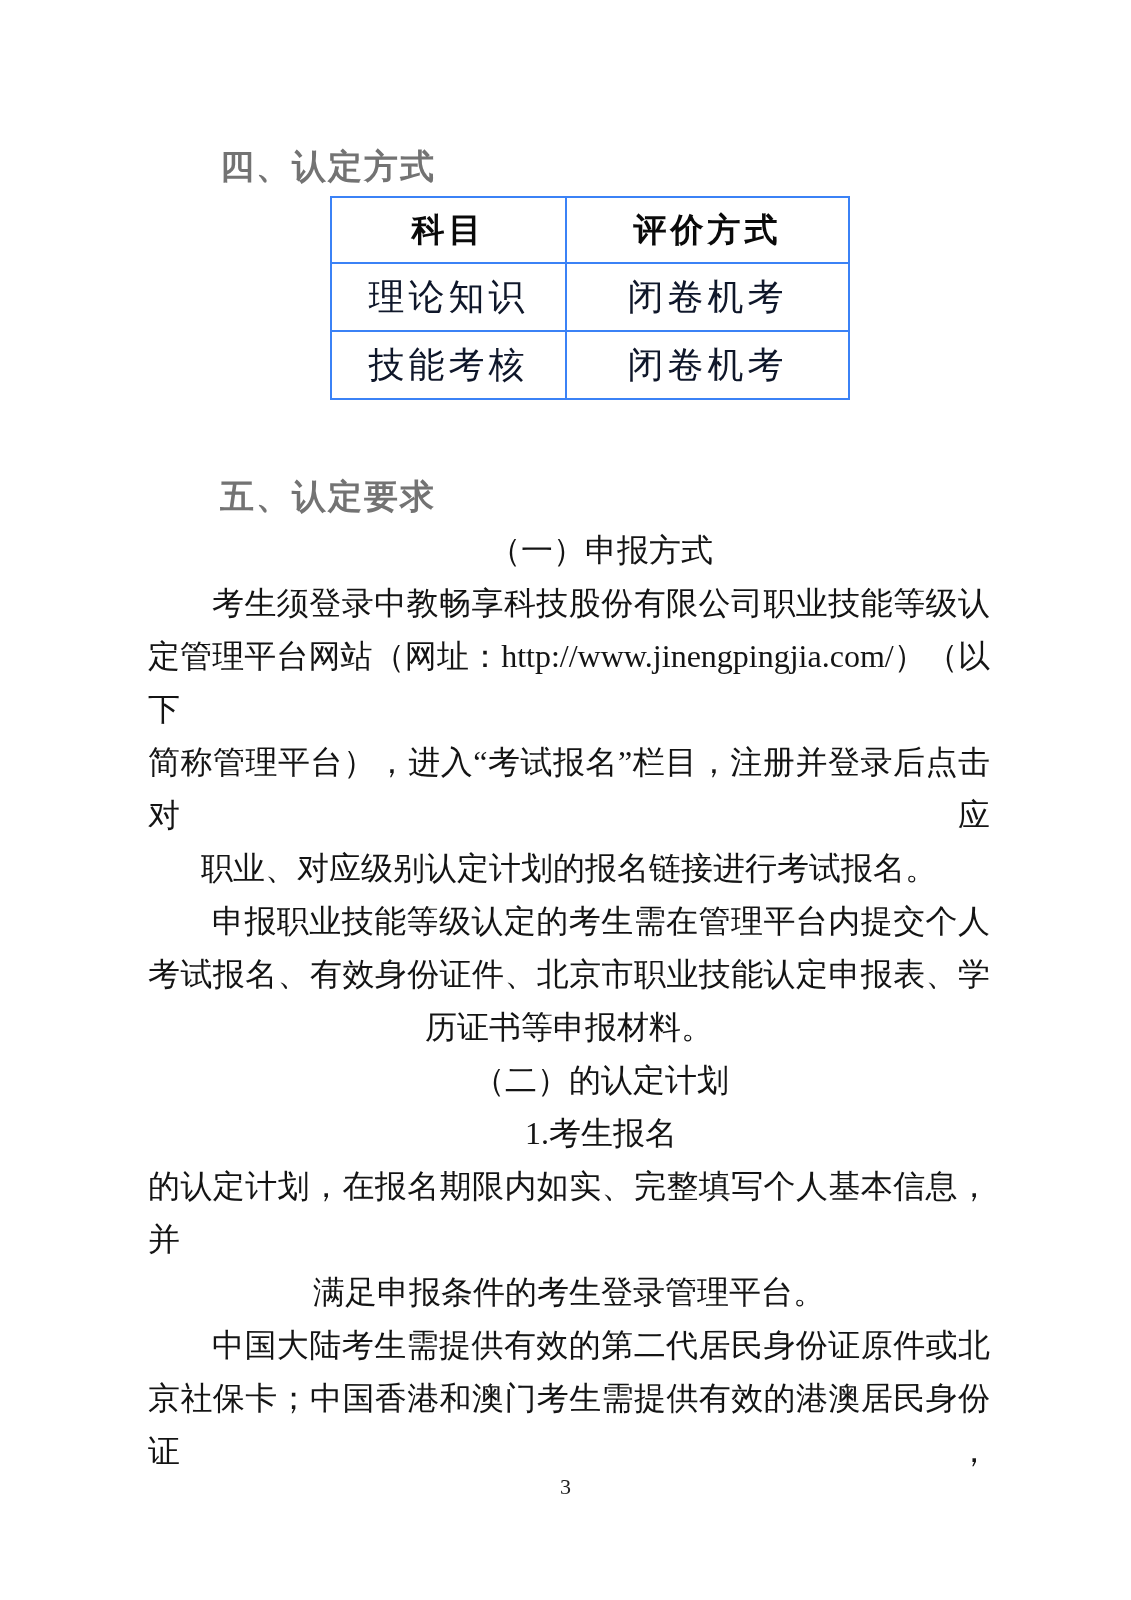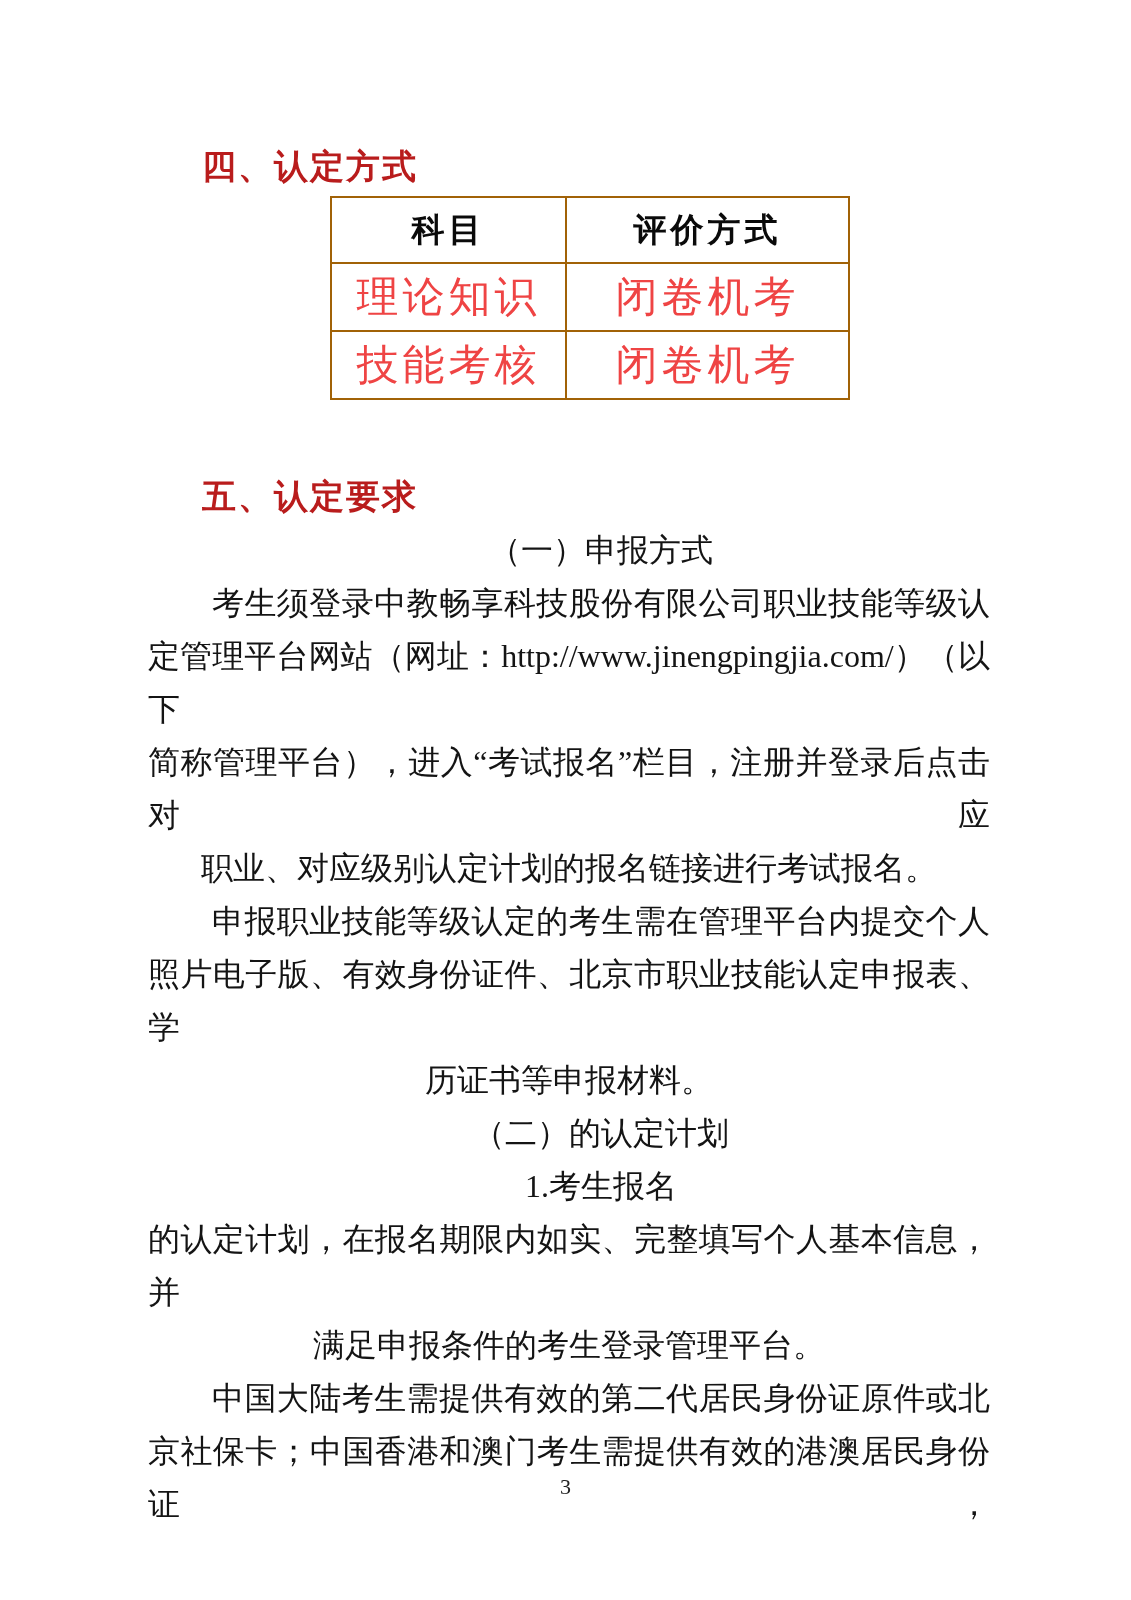--- a/index.html
+++ b/index.html
@@ -8,60 +8,60 @@
     width: 1131px;
     height: 1600px;
     margin: 0 auto;
     background: #ffffff;
     color: #111111;
     font-family: "Liberation Serif", "DejaVu Serif", serif;
     overflow: hidden;
   }
   .sec-heading {
     position: absolute;
-    left: 202px;
+    left: 220px;
     font-family: "Liberation Sans", "DejaVu Sans", sans-serif;
     font-weight: 700;
     font-size: 34px;
     line-height: 40px;
-    color: #b91c1c;
+    color: #737373;
     letter-spacing: 2px;
     white-space: nowrap;
   }
   #heading-4 { top: 146px; }
   #heading-5 { top: 476px; }
 
   table.cert-table {
     position: absolute;
     left: 330px;
     top: 196px;
     width: 518px;
     border-collapse: collapse;
     table-layout: fixed;
   }
   table.cert-table th, table.cert-table td {
-    border: 2px solid #a16207;
+    border: 2px solid #3b82f6;
     text-align: center;
     vertical-align: middle;
     padding: 0;
   }
   table.cert-table th {
     height: 64px;
     font-family: "Liberation Sans", "DejaVu Sans", sans-serif;
     font-weight: 700;
     font-size: 33px;
     letter-spacing: 4px;
     color: #0a0a0a;
   }
   table.cert-table td {
     height: 66px;
     font-weight: 400;
-    font-size: 42px;
+    font-size: 36px;
     letter-spacing: 4px;
-    color: #ef4444;
+    color: #0f172a;
   }
   col.c1 { width: 235px; }
   col.c2 { width: 283px; }
 
   .body-text {
     position: absolute;
     left: 148px;
     top: 524px;
     width: 842px;
     font-size: 32px;
@@ -112,21 +112,21 @@
 
   <div class="sec-heading" id="heading-5">五、认定要求</div>
 
   <div class="body-text">
     <div class="line indent">（一）申报方式</div>
     <div class="line indent fill">考生须登录中教畅享科技股份有限公司职业技能等级认</div>
     <div class="line fill">定管理平台网站（网址：http://www.jinengpingjia.com/）（以下</div>
     <div class="line fill">简称管理平台），进入“考试报名”栏目，注册并登录后点击对应</div>
     <div class="line">职业、对应级别认定计划的报名链接进行考试报名。</div>
     <div class="line indent fill">申报职业技能等级认定的考生需在管理平台内提交个人</div>
-    <div class="line fill">照片电子版、有效身份证件、北京市职业技能认定申报表、学</div>
+    <div class="line fill">考试报名、有效身份证件、北京市职业技能认定申报表、学</div>
     <div class="line">历证书等申报材料。</div>
     <div class="line indent">（二）的认定计划</div>
     <div class="line indent">1.考生报名</div>
     <div class="line fill">的认定计划，在报名期限内如实、完整填写个人基本信息，并</div>
     <div class="line">满足申报条件的考生登录管理平台。</div>
     <div class="line indent fill">中国大陆考生需提供有效的第二代居民身份证原件或北</div>
     <div class="line fill">京社保卡；中国香港和澳门考生需提供有效的港澳居民身份证，</div>
 
   </div>
 

